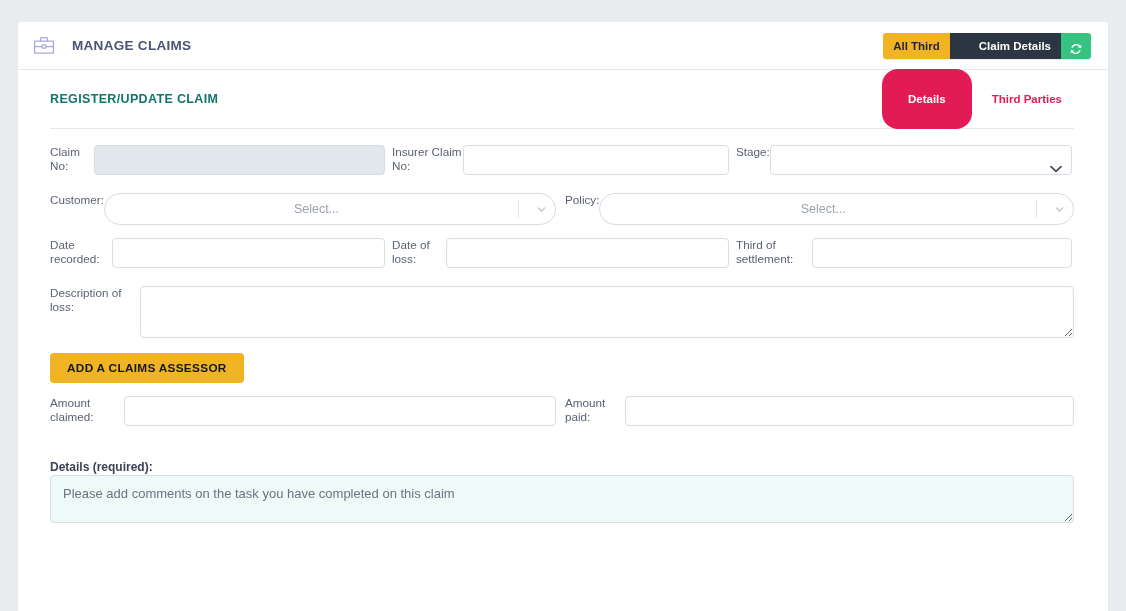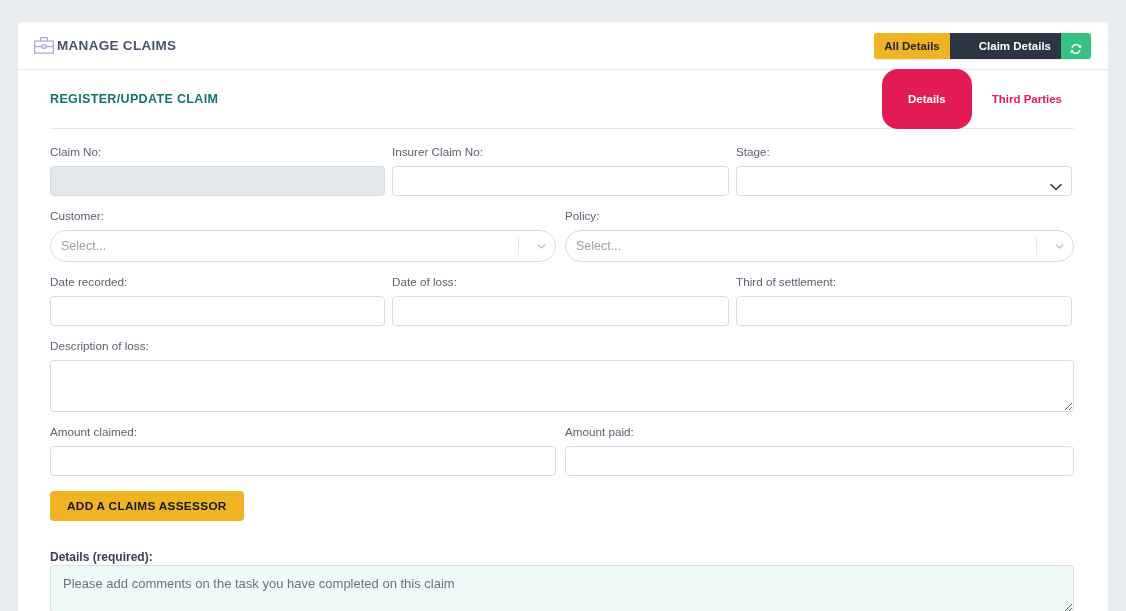--- a/index.html
+++ b/index.html
@@ -37,21 +37,21 @@
     position: relative;
     height: 48px;
     border-bottom: 1px solid #e6e8ef;
     display: flex;
     align-items: center;
     padding: 0 14px 0 15px;
   }
   .header-left {
     display: flex;
     align-items: center;
-    gap: 2px;
+    gap: 17px;
   }
   .briefcase-icon {
     width: 22px;
     height: 19px;
     display: block;
   }
   .header-title {
     font-size: 13.5px;
     font-weight: 700;
     letter-spacing: 0.3px;
@@ -143,21 +143,21 @@
   }
 
   
   .form-body {
     padding: 16px 34px 20px 32px;
   }
   .row {
     display: flex;
     margin-bottom: 13px;
   }
-  .field { display: flex; flex-direction: column; }
+  .field { display: flex; flex-direction: row; }
   .gap { width: 7px; flex: none; }
   .gap-lg { width: 7px; flex: none; }
 
   .field-label {
     font-size: 11.7px;
     color: #5a6274;
     margin-bottom: 7px;
     line-height: 1.2;
   }
   .field-label.bold {
@@ -214,20 +214,21 @@
   .rselect {
     position: relative;
     height: 32px;
     border: 1px solid #d8dde3;
     border-radius: 16px;
     background: #ffffff;
     display: flex;
     align-items: center;
     width: 100%;
     cursor: default;
+    text-align: center;
   }
   .rselect-placeholder {
     font-size: 12.5px;
     color: #9aa3ad;
     padding-left: 10px;
     flex: 1;
   }
   .rselect-sep {
     width: 1px;
     height: 18px;
@@ -298,21 +299,21 @@
             <rect x="1.6" y="5.2" width="18.8" height="12" rx="0.6"></rect>
             <path d="M7.6 5.2V2.4c0-.4.3-.7.7-.7h5.4c.4 0 .7.3.7.7v2.8"></path>
             <path d="M1.6 10.6h18.8"></path>
             <rect x="9.1" y="8.8" width="3.8" height="3.4" rx="0.4" fill="#ffffff"></rect>
           </svg>
         </span>
         <span class="header-title">MANAGE CLAIMS</span>
       </div>
 
       <div class="header-right">
-        <button class="btn-seg btn-all-claims">All Details</button>
+        <button class="btn-seg btn-all-claims">All Third</button>
         <button class="btn-seg btn-claim-details">Claim Details</button>
         <button class="btn-seg btn-refresh">
           <span class="refresh-icon">
             <svg viewBox="0 0 16 16" width="14" height="14" fill="#ffffff">
               <path d="M12.8 4.4A6 6 0 0 0 2.6 6.3l1.7.5A4.2 4.2 0 0 1 11.4 5.2l-1.8.6 4.1 1.4.7-4.2-1.6 1.4z"></path>
               <path d="M3.2 11.6a6 6 0 0 0 10.2-1.9l-1.7-.5a4.2 4.2 0 0 1-7.1 1.6l1.8-.6-4.1-1.4-.7 4.2 1.6-1.4z"></path>
             </svg>
           </span>
         </button>
       </div>
@@ -401,35 +402,35 @@
       </div>
 
       <div class="row">
         <div class="field" style="width:100%">
           <label class="field-label">Description of loss:</label>
           <textarea class="textarea" placeholder="" style=""></textarea>
         </div>
       </div>
 
       <div class="row">
+        <button class="btn-assessor">ADD A CLAIMS ASSESSOR</button>
+      </div>
+
+      <div class="row">
         <div class="field" style="width:506px">
           <label class="field-label">Amount claimed:</label>
           <input class="input" type="text" placeholder="" style="">
         </div>
         <div class="gap-lg" style="width:9px"></div>
         <div class="field" style="width:509px">
           <label class="field-label">Amount paid:</label>
           <input class="input" type="text" placeholder="" style="">
         </div>
       </div>
 
-      <div class="row">
-        <button class="btn-assessor">ADD A CLAIMS ASSESSOR</button>
-      </div>
-
       <div class="comments-block">
         <label class="field-label bold">Details (required):</label>
         <textarea class="textarea comments" placeholder="Please add comments on the task you have completed on this claim" style=""></textarea>
       </div>
 
     </div>
   </div>
 </div>
 
 </body></html>

